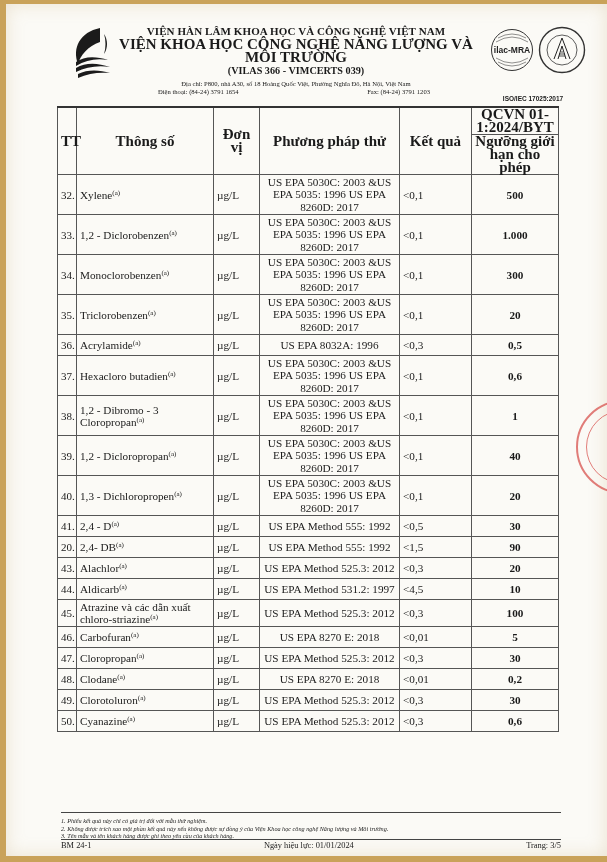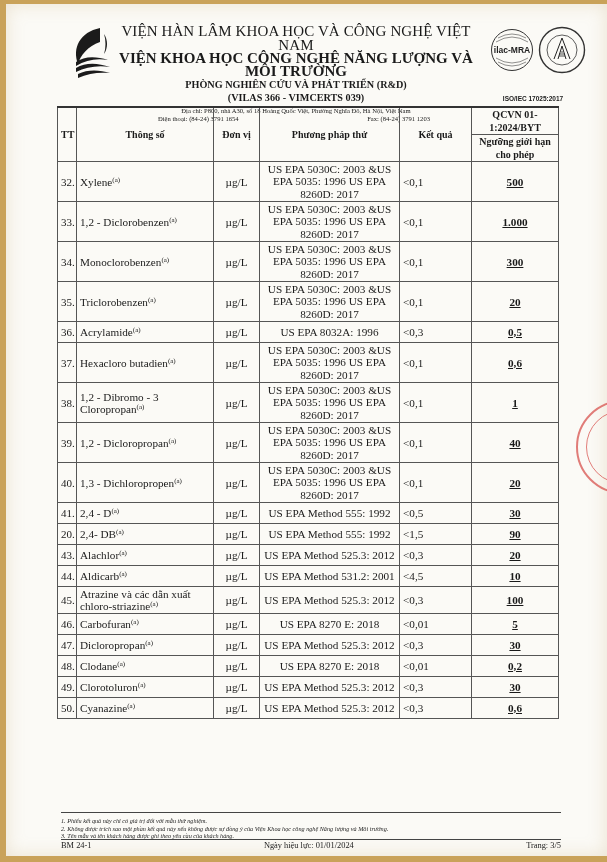--- a/index.html
+++ b/index.html
@@ -9,53 +9,53 @@
     font-family: "Liberation Serif", serif;
     color: #1a1a1a;
   }
   .page {
     position: absolute; left: 6px; top: 4px; width: 601px; height: 852px;
     background: #fbfaf6;
     box-shadow: inset 0 0 18px rgba(190,160,100,0.25);
   }
   .logo { position: absolute; left: 64px; top: 22px; width: 44px; height: 54px; }
   .header-text { position: absolute; left: 110px; top: 20px; width: 360px; text-align: center; }
-  .h1 { font-weight: normal; font-size: 15px; line-height: 14px; letter-spacing: 0.1px; }
+  .h1 { font-weight: bold; font-size: 11px; line-height: 14px; letter-spacing: 0.1px; }
   .h2 { font-weight: bold; font-size: 15px; line-height: 13px; }
   .h3 { font-weight: bold; font-size: 10.2px; line-height: 13px; }
   .h4 { font-weight: bold; font-size: 10.2px; line-height: 13px; }
   .addr { font-size: 6.6px; line-height: 8px; margin-top: 3px; text-align: center; }
   .addr2 { font-size: 6.6px; line-height: 8px; display: flex; justify-content: space-between; padding: 0 46px 0 42px; }
   .cert { position: absolute; left: 484px; top: 24px; }
   .cert-ilac { position: absolute; left: 0; top: 0; width: 44px; height: 44px; }
   .cert-boa { position: absolute; left: 48px; top: -2px; width: 48px; height: 48px; }
   .iso { position: absolute; left: 527px; top: 91px; font-family: "Liberation Sans", sans-serif; font-size: 6.5px; font-weight: bold; transform: translateX(-50%); white-space: nowrap; }
 
   table.results {
     position: absolute; left: 57px; top: 106px; width: 501px;
     border-collapse: collapse; table-layout: fixed;
     font-size: 11.2px;
   }
   table.results th, table.results td {
     border: 1px solid #555; padding: 0 3px; vertical-align: middle;
   }
   table.results thead tr:first-child th { border-top: 2px solid #333; }
-  table.results th { font-weight: bold; font-size: 10px; text-align: center; line-height: 13px; }
+  table.results th { font-weight: bold; font-size: 15px; text-align: center; line-height: 13px; }
   .c-tt { width: 19px; }
   .c-param { width: 137px; }
   .c-unit { width: 46px; }
   .c-method { width: 140px; }
   .c-result { width: 72px; }
   .c-limit { width: 87px; }
   td.tt { text-align: right; padding-left: 2px; font-size: 11px; }
   td.param { text-align: left; line-height: 12px; }
-  td.unit { text-align: center; }
+  td.unit { text-align: left; }
   td.method { text-align: center; line-height: 12.5px; }
   td.result { text-align: left; }
-  td.limit { text-align: center; font-weight: bold; text-decoration: underline; }
+  td.limit { text-align: center; font-weight: bold; }
   sup { font-size: 7px; vertical-align: 4px; line-height: 0; }
   tr.r3 td { height: 39px; margin-top: 24px; }
   tr.r1 td { height: 20px; }
   tr.r2 td { height: 26px; }
   tr.h-a th { height: 26px; }
   tr.h-b th { height: 26px; }
 
   .footnotes { position: absolute; left: 61px; top: 812px; width: 500px; border-top: 1.5px solid #444; padding-top: 4px; font-style: italic; font-size: 6.2px; line-height: 7.6px; }
   .footer-line { position: absolute; left: 61px; top: 839px; width: 500px; border-top: 1px solid #444; }
   .footer { position: absolute; left: 61px; top: 841px; width: 500px; font-size: 8.4px; display: flex; justify-content: space-between; }
@@ -71,21 +71,20 @@
     <path d="M30 2 C10 6 2 22 8 38 C10 30 18 20 30 16 Z" fill="#1b1b1b"></path>
     <path d="M6 36 C14 30 26 30 38 34 C26 32 16 34 6 40 Z" fill="#1b1b1b"></path>
     <path d="M6 42 C16 36 28 37 40 41 C28 39 16 41 6 46 Z" fill="#1b1b1b"></path>
     <path d="M8 48 C18 43 30 44 40 47 C30 46 18 47 8 52 Z" fill="#1b1b1b"></path>
     <path d="M34 8 C38 14 38 22 34 28 C36 22 36 14 34 8 Z" fill="#1b1b1b"></path>
   </svg>
 
   <div class="header-text">
     <div class="h1">VIỆN HÀN LÂM KHOA HỌC VÀ CÔNG NGHỆ VIỆT NAM</div>
     <div class="h2">VIỆN KHOA HỌC CÔNG NGHỆ NĂNG LƯỢNG VÀ MÔI TRƯỜNG</div>
-    <div class="h3">PHÒNG NGHIÊN CỨU VÀ PHÁT TRIỂN (R&amp;D)</div>
     <div class="h4">(VILAS 366 - VIMCERTS 039)</div>
     <div class="addr">Địa chỉ: P800, nhà A30, số 18 Hoàng Quốc Việt, Phường Nghĩa Đô, Hà Nội, Việt Nam</div>
     <div class="addr2">
       <span>Điện thoại: (84-24) 3791 1654</span>
       <span>Fax: (84-24) 3791 1203</span>
     </div>
   </div>
 
   <div class="cert">
     <svg class="cert-ilac" viewBox="0 0 44 44">
@@ -226,21 +225,21 @@
         <td class="param"><span>Alachlor</span><sup>(a)</sup></td>
         <td class="unit">µg/L</td>
         <td class="method">US EPA Method 525.3: 2012</td>
         <td class="result">&lt;0,3</td>
         <td class="limit">20</td>
       </tr>
       <tr class="r1">
         <td class="tt">44.</td>
         <td class="param"><span>Aldicarb</span><sup>(a)</sup></td>
         <td class="unit">µg/L</td>
-        <td class="method">US EPA Method 531.2: 2001</td>
+        <td class="method">US EPA Method 531.2: 1997</td>
         <td class="result">&lt;4,5</td>
         <td class="limit">10</td>
       </tr>
       <tr class="r2">
         <td class="tt">45.</td>
         <td class="param"><span>Atrazine và các dẫn xuất chloro-striazine</span><sup>(a)</sup></td>
         <td class="unit">µg/L</td>
         <td class="method">US EPA Method 525.3: 2012</td>
         <td class="result">&lt;0,3</td>
         <td class="limit">100</td>
@@ -248,21 +247,21 @@
       <tr class="r1">
         <td class="tt">46.</td>
         <td class="param"><span>Carbofuran</span><sup>(a)</sup></td>
         <td class="unit">µg/L</td>
         <td class="method">US EPA 8270 E: 2018</td>
         <td class="result">&lt;0,01</td>
         <td class="limit">5</td>
       </tr>
       <tr class="r1">
         <td class="tt">47.</td>
-        <td class="param"><span>Dicloropropan</span><sup>(a)</sup></td>
+        <td class="param"><span>Cloropropan</span><sup>(a)</sup></td>
         <td class="unit">µg/L</td>
         <td class="method">US EPA Method 525.3: 2012</td>
         <td class="result">&lt;0,3</td>
         <td class="limit">30</td>
       </tr>
       <tr class="r1">
         <td class="tt">48.</td>
         <td class="param"><span>Clodane</span><sup>(a)</sup></td>
         <td class="unit">µg/L</td>
         <td class="method">US EPA 8270 E: 2018</td>

